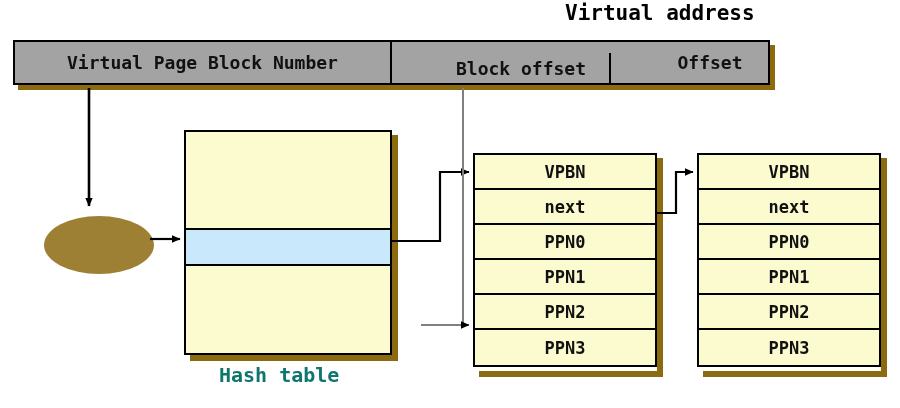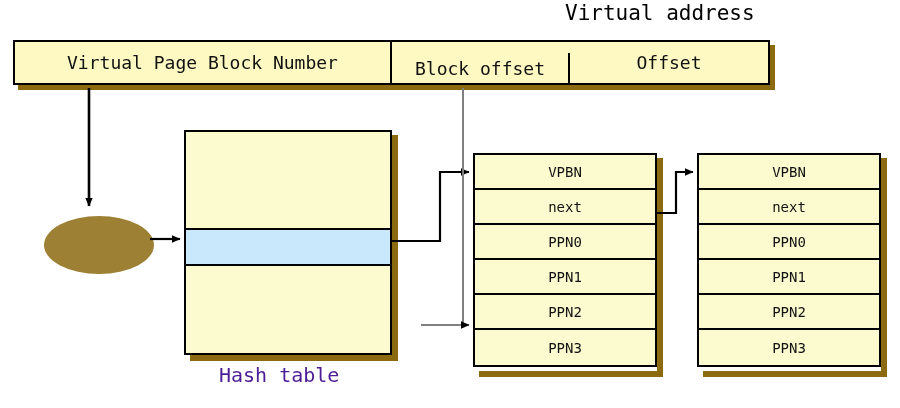--- a/index.html
+++ b/index.html
@@ -1,39 +1,39 @@
 <!DOCTYPE html>
 <html><head>
 <meta charset="utf-8">
 <style>
   html,body{margin:0;padding:0;background:#ffffff;}
   body{
     width:900px;height:408px;
     font-family:"DejaVu Sans Mono","Liberation Mono",monospace;
     overflow:hidden;
   }
-  #stage{position:relative;width:864px;height:408px;background:#ffffff;}
+  #stage{position:relative;width:864px;height:408px;background:#ffffff;font-weight:bold;}
   .shadow{
     position:absolute;
     background:#8c6a10;
     z-index:0;
   }
 
   
   #va-title{
     position:absolute;left:565px;top:1px;
     font-size:21px;letter-spacing:0px;color:#000;
     white-space:nowrap;
   }
 
   
   #va-bar{
     position:absolute;left:13px;top:40px;width:757px;height:45px;
-    border:2px solid #000;box-sizing:border-box;background:#fef9c3;
-    display:flex;z-index:2;
+    border:2px solid #000;box-sizing:border-box;background:#a3a3a3;
+    display:flex;z-index:2;gap:41px;
   }
   #va-bar .seg{
     display:flex;align-items:center;justify-content:center;
     font-size:18px;color:#111;white-space:nowrap;
     box-sizing:border-box;
   }
   #va-bar .seg.s1{width:377px;border-right:2px solid #000;}
   #va-bar .seg.s2{width:178px;border-right:2px solid #000;margin-top:11px;}
   #va-bar .seg.s3{flex:1;}
   #va-bar-shadow{left:18px;top:85px;width:757px;height:5px;}
@@ -59,33 +59,33 @@
     border:2px solid #000;box-sizing:border-box;background:#fcfbd0;z-index:2;
   }
   #hash-row-hi{
     position:absolute;left:0px;top:96px;width:204px;height:38px;
     background:#c9e8fb;border-top:2px solid #000;border-bottom:2px solid #000;
     box-sizing:border-box;
   }
   #hash-table-shadow-r{left:392px;top:135px;width:6px;height:225px;}
   #hash-table-shadow-b{left:190px;top:355px;width:208px;height:6px;}
   #hash-table-label{
-    position:absolute;left:219px;top:363px;font-size:20px;color:#4c1d95;
+    position:absolute;left:219px;top:363px;font-size:20px;color:#0f766e;
     white-space:nowrap;
   }
 
   
   .entry-table{
     position:absolute;top:153px;width:184px;
     border:2px solid #000;box-sizing:border-box;background:#fcfbd0;z-index:2;
   }
   .entry-table .row{
     height:35px;
     display:flex;align-items:center;justify-content:center;
-    font-size:14px;color:#111;
+    font-size:17px;color:#111;
     border-bottom:2px solid #000;
     box-sizing:border-box;
     background:#fcfbd0;
   }
   .entry-table .row:last-child{border-bottom:none;text-align:right;}
   #entry1{left:473px;}
   #entry2{left:697px;}
   #entry1-shadow-r{left:657px;top:158px;width:6px;height:219px;}
   #entry1-shadow-b{left:479px;top:371px;width:184px;height:6px;}
   #entry2-shadow-r{left:881px;top:158px;width:6px;height:219px;}

